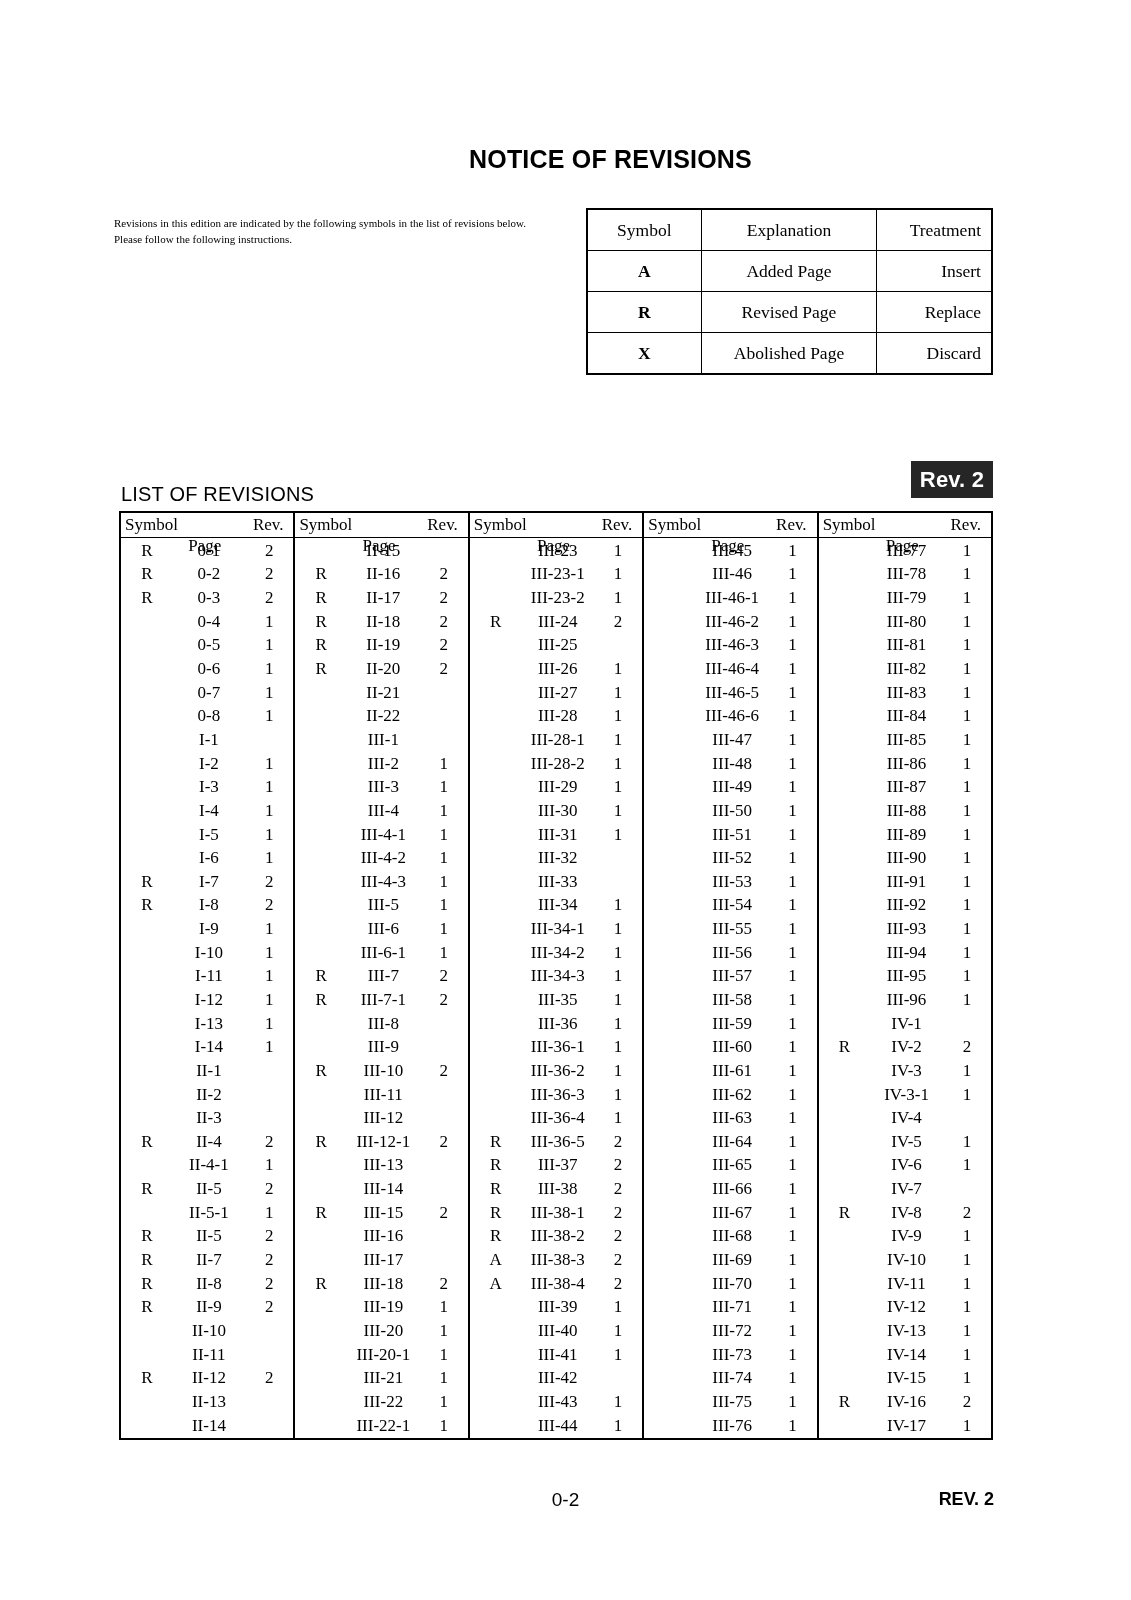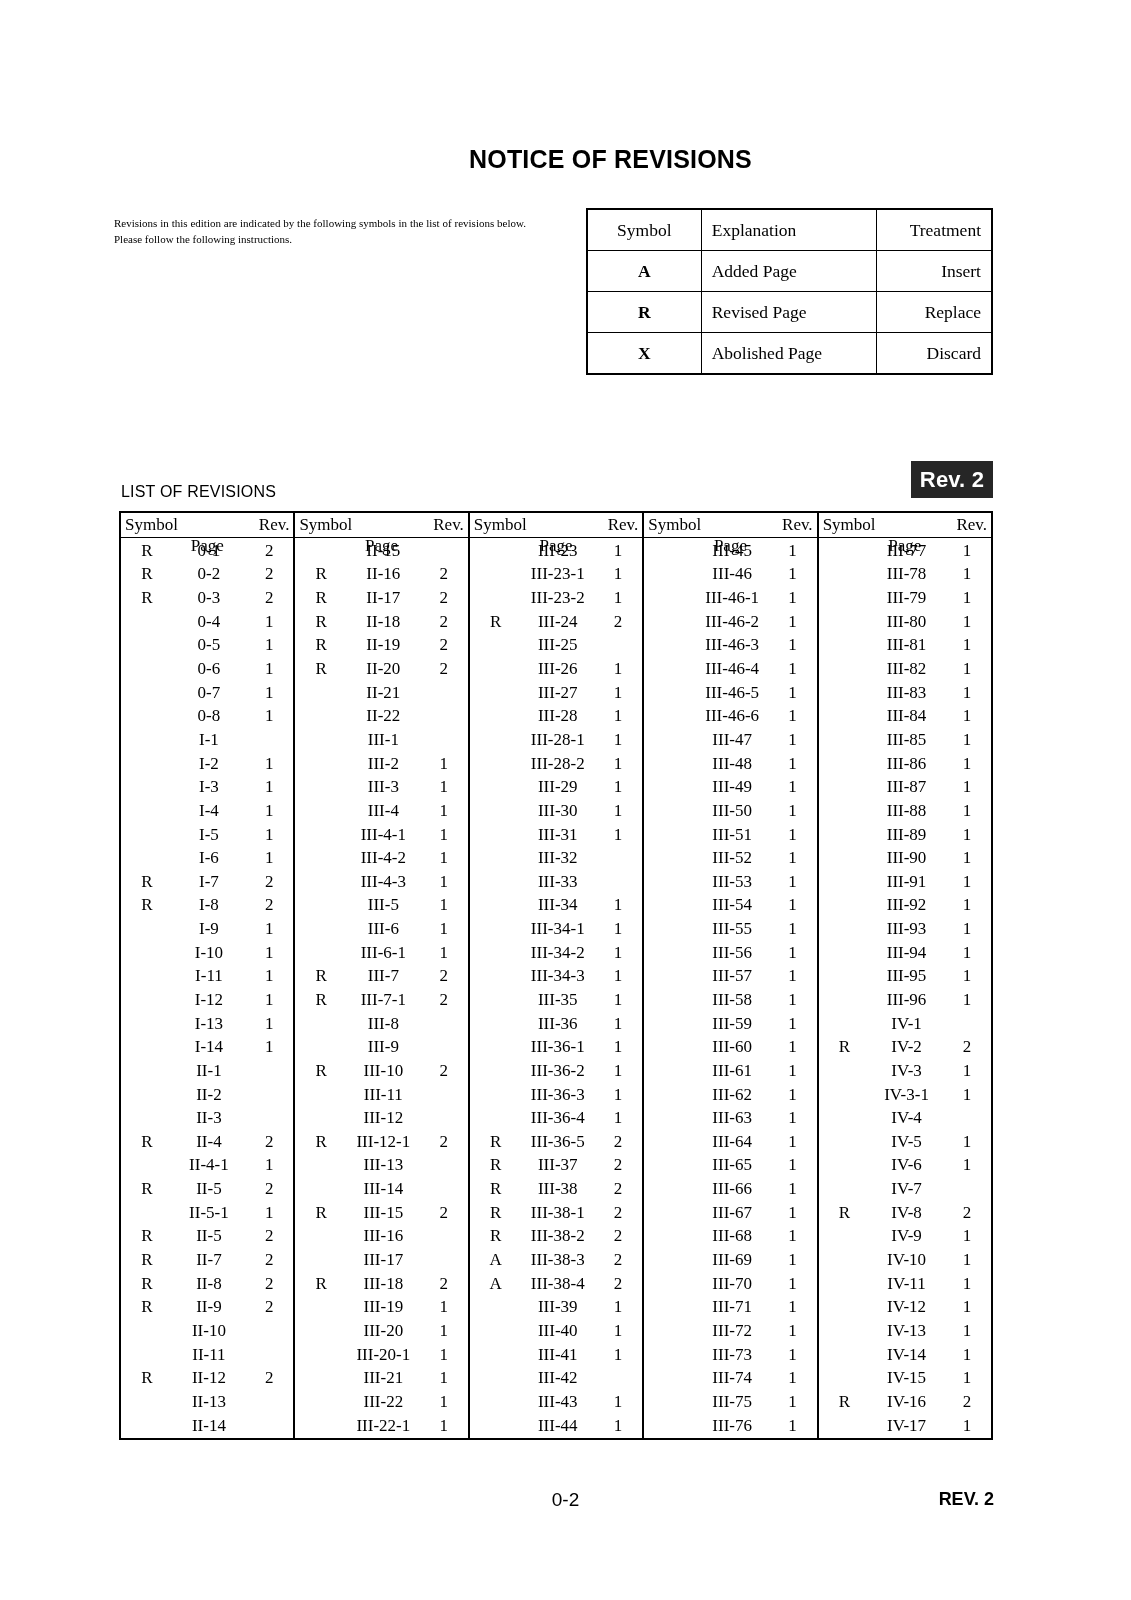--- a/index.html
+++ b/index.html
@@ -51,21 +51,21 @@
     border: 2px solid #000;
     font-size: 17.5px;
   }
   #legend-table td, #legend-table th {
     border: 1px solid #000;
     height: 40px;
     padding: 0 10px;
     font-weight: normal;
   }
   #legend-table .c-symbol { width: 112px; text-align: center; }
-  #legend-table .c-expl   { width: 190px; text-align: left; }
+  #legend-table .c-expl   { width: 190px; text-align: center; }
   #legend-table .c-treat  { width: 105px; text-align: right; }
   #legend-table thead td { text-align: center; }
   #legend-table tbody .c-symbol { font-weight: bold; }
 
   
   #rev-badge {
     position: absolute;
     top: 461px;
     left: 911px;
     width: 82px;
@@ -80,21 +80,21 @@
     justify-content: center;
     letter-spacing: 0.2px;
   }
 
   
   #list-heading {
     position: absolute;
     top: 483px;
     left: 121px;
     font-family: "Liberation Sans", sans-serif;
-    font-size: 16px;
+    font-size: 20px;
     letter-spacing: 0.2px;
     text-align: right;
   }
 
   
   #revisions-grid {
     position: absolute;
     top: 511px;
     left: 119px;
     width: 874px;
@@ -115,21 +115,21 @@
   .rev-head {
     display: flex;
     height: 25px;
     align-items: center;
     border-bottom: 1.5px solid #000;
     font-size: 17px;
     box-sizing: border-box;
   }
   .rev-head .h-sym  { width: 33%; text-align: left;   padding-left: 4px; }
   .rev-head .h-page { width: 34%; text-align: center; margin-top: 42px; }
-  .rev-head .h-rev  { width: 33%; text-align: right;  padding-right: 4px; }
+  .rev-head .h-rev  { width: 33%; text-align: right;  padding-right: 10px; }
 
   .rev-rows { flex: 1 1 auto; padding-top: 1px; }
   .rev-row {
     display: flex;
     height: 23.65px;
     align-items: center;
     font-size: 17px;
     box-sizing: border-box;
   }
   .rev-row .r-sym  { width: 30%; text-align: center; }

